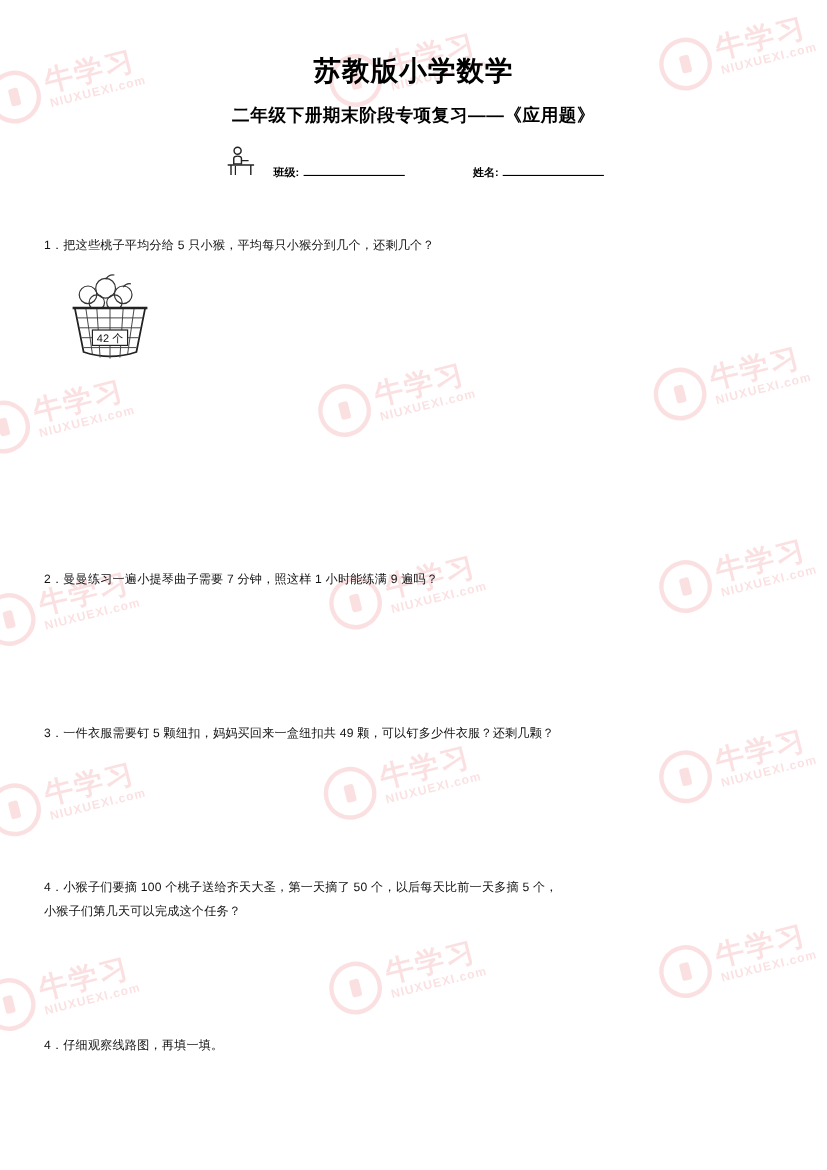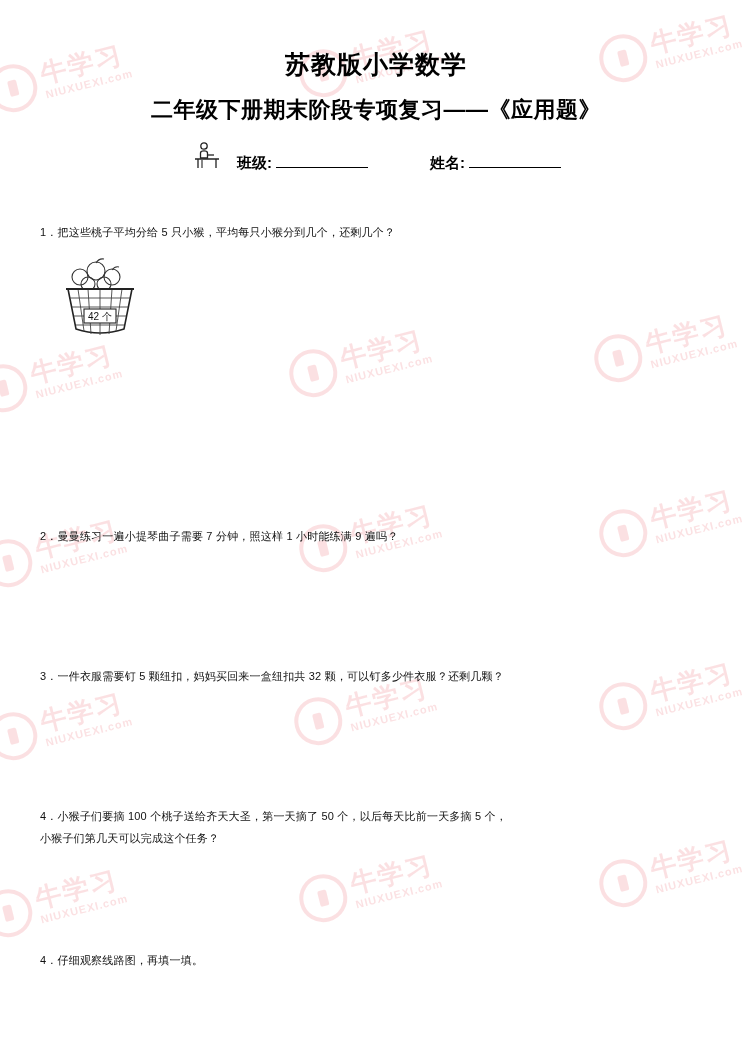--- a/index.html
+++ b/index.html
@@ -82,21 +82,21 @@
   .title-block {
     text-align: center;
   }
   .title-line-1 {
     font-size: 25px;
     font-weight: 700;
     letter-spacing: 1px;
     color: #000;
   }
   .title-line-2 {
-    font-size: 22px;
+    font-size: 16px;
     font-weight: 700;
     letter-spacing: 0.5px;
     color: #000;
     margin-top: 14px;
   }
 
   .meta-row {
     display: flex;
     align-items: flex-end;
     justify-content: center;
@@ -106,21 +106,21 @@
   .meta-icon {
     width: 34px;
     height: 30px;
     margin-right: 4px;
     position: relative;
     top: -2px;
   }
   .meta-field {
     display: flex;
     align-items: baseline;
-    font-size: 15px;
+    font-size: 10px;
     font-weight: 700;
     color: #000;
   }
   .meta-label {
     white-space: nowrap;
   }
   .meta-blank {
     display: inline-block;
     width: 92px;
     border-bottom: 1.6px solid #000;
@@ -328,20 +328,20 @@
 
       <path d="M12 34 L80 34" stroke="#222" stroke-width="2.2"></path>
 
       <rect x="30" y="54" width="32" height="14" fill="#ffffff" stroke="#222" stroke-width="1.1"></rect>
       <text x="46" y="64.5" font-family="Liberation Sans, sans-serif" font-size="10" text-anchor="middle" fill="#111">42 个</text>
     </svg>
   </div>
 
   <div class="q q-2">2．曼曼练习一遍小提琴曲子需要 7 分钟，照这样 1 小时能练满 9 遍吗？</div>
 
-  <div class="q q-3">3．一件衣服需要钉 5 颗纽扣，妈妈买回来一盒纽扣共 32 颗，可以钉多少件衣服？还剩几颗？</div>
+  <div class="q q-3">3．一件衣服需要钉 5 颗纽扣，妈妈买回来一盒纽扣共 49 颗，可以钉多少件衣服？还剩几颗？</div>
 
   <div class="q q-4">4．小猴子们要摘 100 个桃子送给齐天大圣，第一天摘了 50 个，以后每天比前一天多摘 5 个，</div>
   <div class="q">小猴子们第几天可以完成这个任务？</div>
 
   <div class="q q-5">4．仔细观察线路图，再填一填。</div>
 
 </div>
 
 </body></html>

